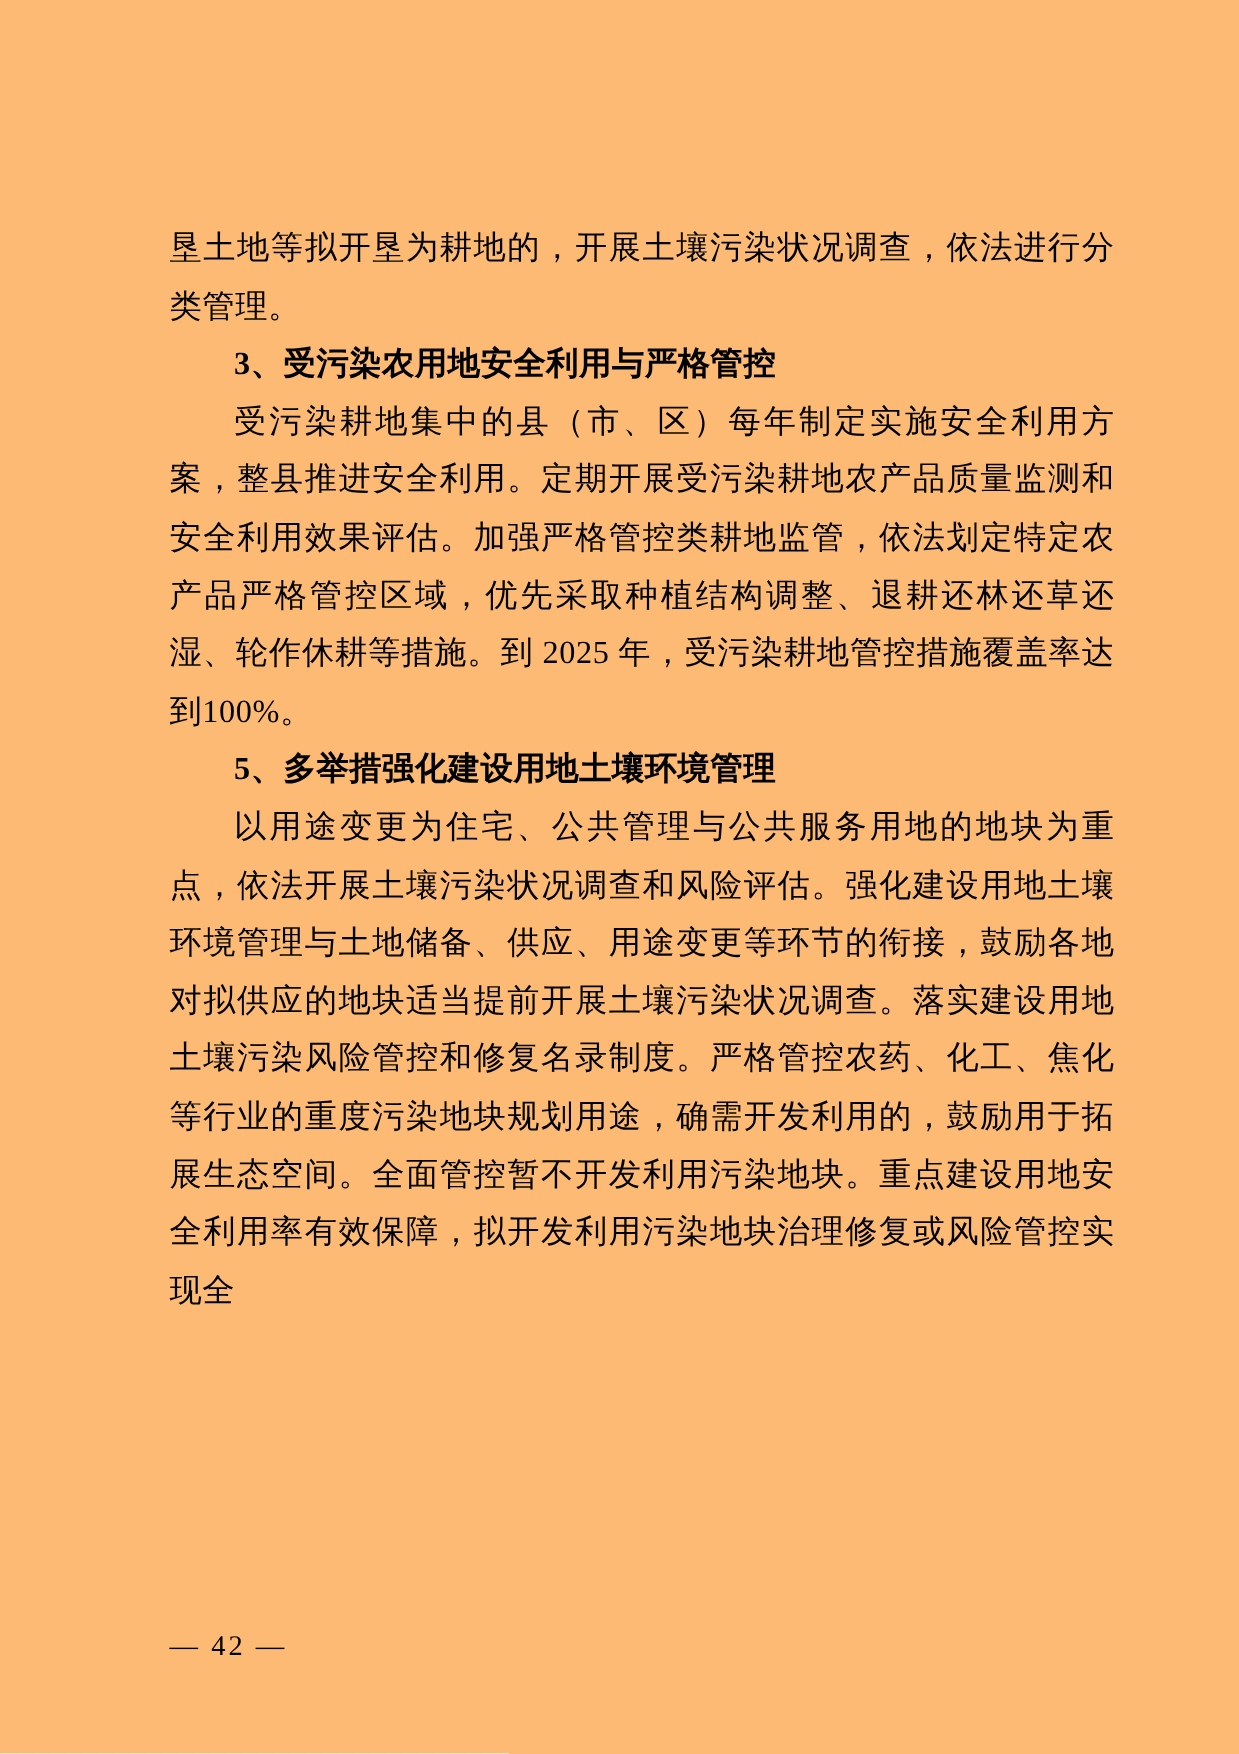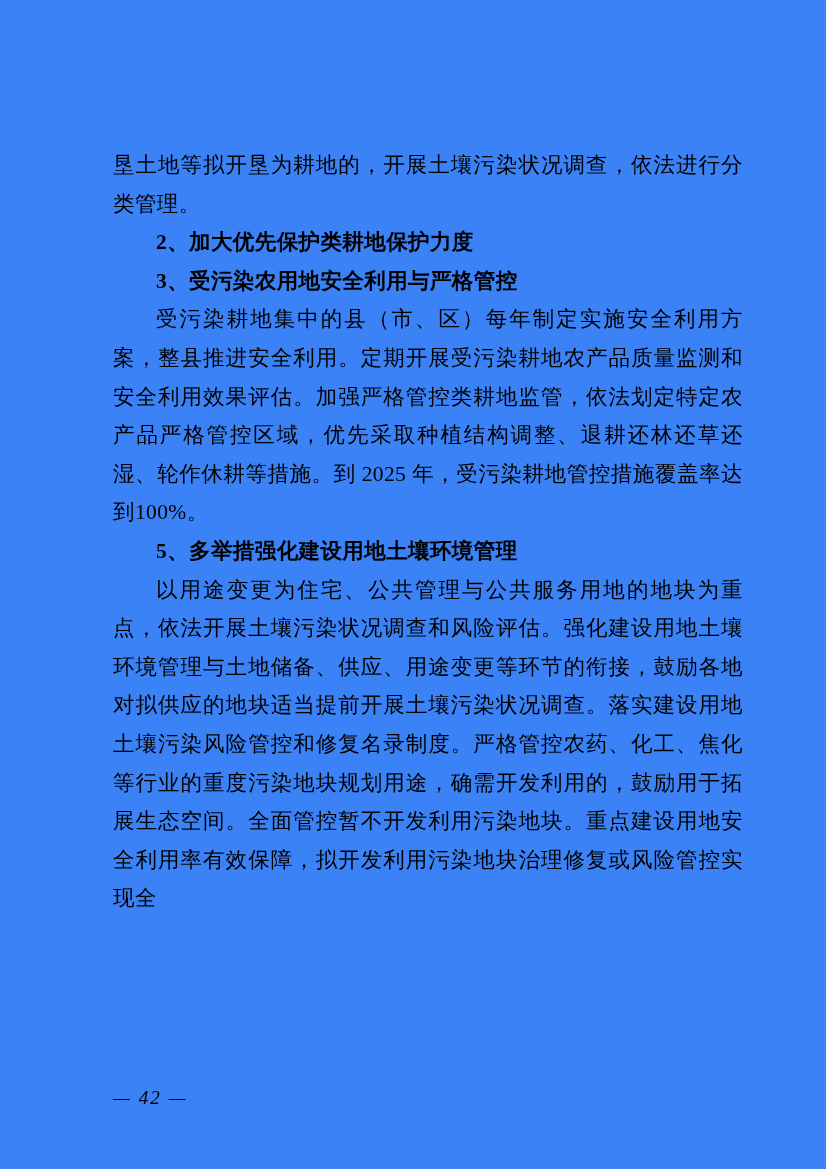--- a/index.html
+++ b/index.html
@@ -4,21 +4,21 @@
 <style>
   html, body {
     margin: 0;
     padding: 0;
     background: #ffffff;
   }
   .page {
     position: relative;
     width: 826px;
     height: 1169px;
-    background: #3b82f6;
+    background: #fdba74;
     overflow: hidden;
   }
   .content {
     position: absolute;
     left: 113px;
     top: 146px;
     width: 630px;
     font-family: "Liberation Serif", "DejaVu Serif", serif;
     font-size: 21.5px;
     line-height: 38.6px;
@@ -37,29 +37,27 @@
     font-weight: bold;
   }
   .footer {
     position: absolute;
     left: 113px;
     bottom: 60px;
     font-family: "Liberation Serif", "DejaVu Serif", serif;
     font-size: 19px;
     color: #000000;
     letter-spacing: 2px;
-    font-style: italic;
   }
 </style>
 </head>
 <body>
 
 <div class="page">
   <div class="content">
     <p class="body">垦土地等拟开垦为耕地的，开展土壤污染状况调查，依法进行分类管理。</p>
-    <p class="heading">2、加大优先保护类耕地保护力度</p>
     <p class="heading">3、受污染农用地安全利用与严格管控</p>
     <p class="indent">受污染耕地集中的县（市、区）每年制定实施安全利用方案，整县推进安全利用。定期开展受污染耕地农产品质量监测和安全利用效果评估。加强严格管控类耕地监管，依法划定特定农产品严格管控区域，优先采取种植结构调整、退耕还林还草还湿、轮作休耕等措施。到 2025 年，受污染耕地管控措施覆盖率达到100%。</p>
     <p class="heading">5、多举措强化建设用地土壤环境管理</p>
     <p class="indent">以用途变更为住宅、公共管理与公共服务用地的地块为重点，依法开展土壤污染状况调查和风险评估。强化建设用地土壤环境管理与土地储备、供应、用途变更等环节的衔接，鼓励各地对拟供应的地块适当提前开展土壤污染状况调查。落实建设用地土壤污染风险管控和修复名录制度。严格管控农药、化工、焦化等行业的重度污染地块规划用途，确需开发利用的，鼓励用于拓展生态空间。全面管控暂不开发利用污染地块。重点建设用地安全利用率有效保障，拟开发利用污染地块治理修复或风险管控实现全</p>
   </div>
   <div class="footer">— 42 —</div>
 </div>
 
 </body></html>

